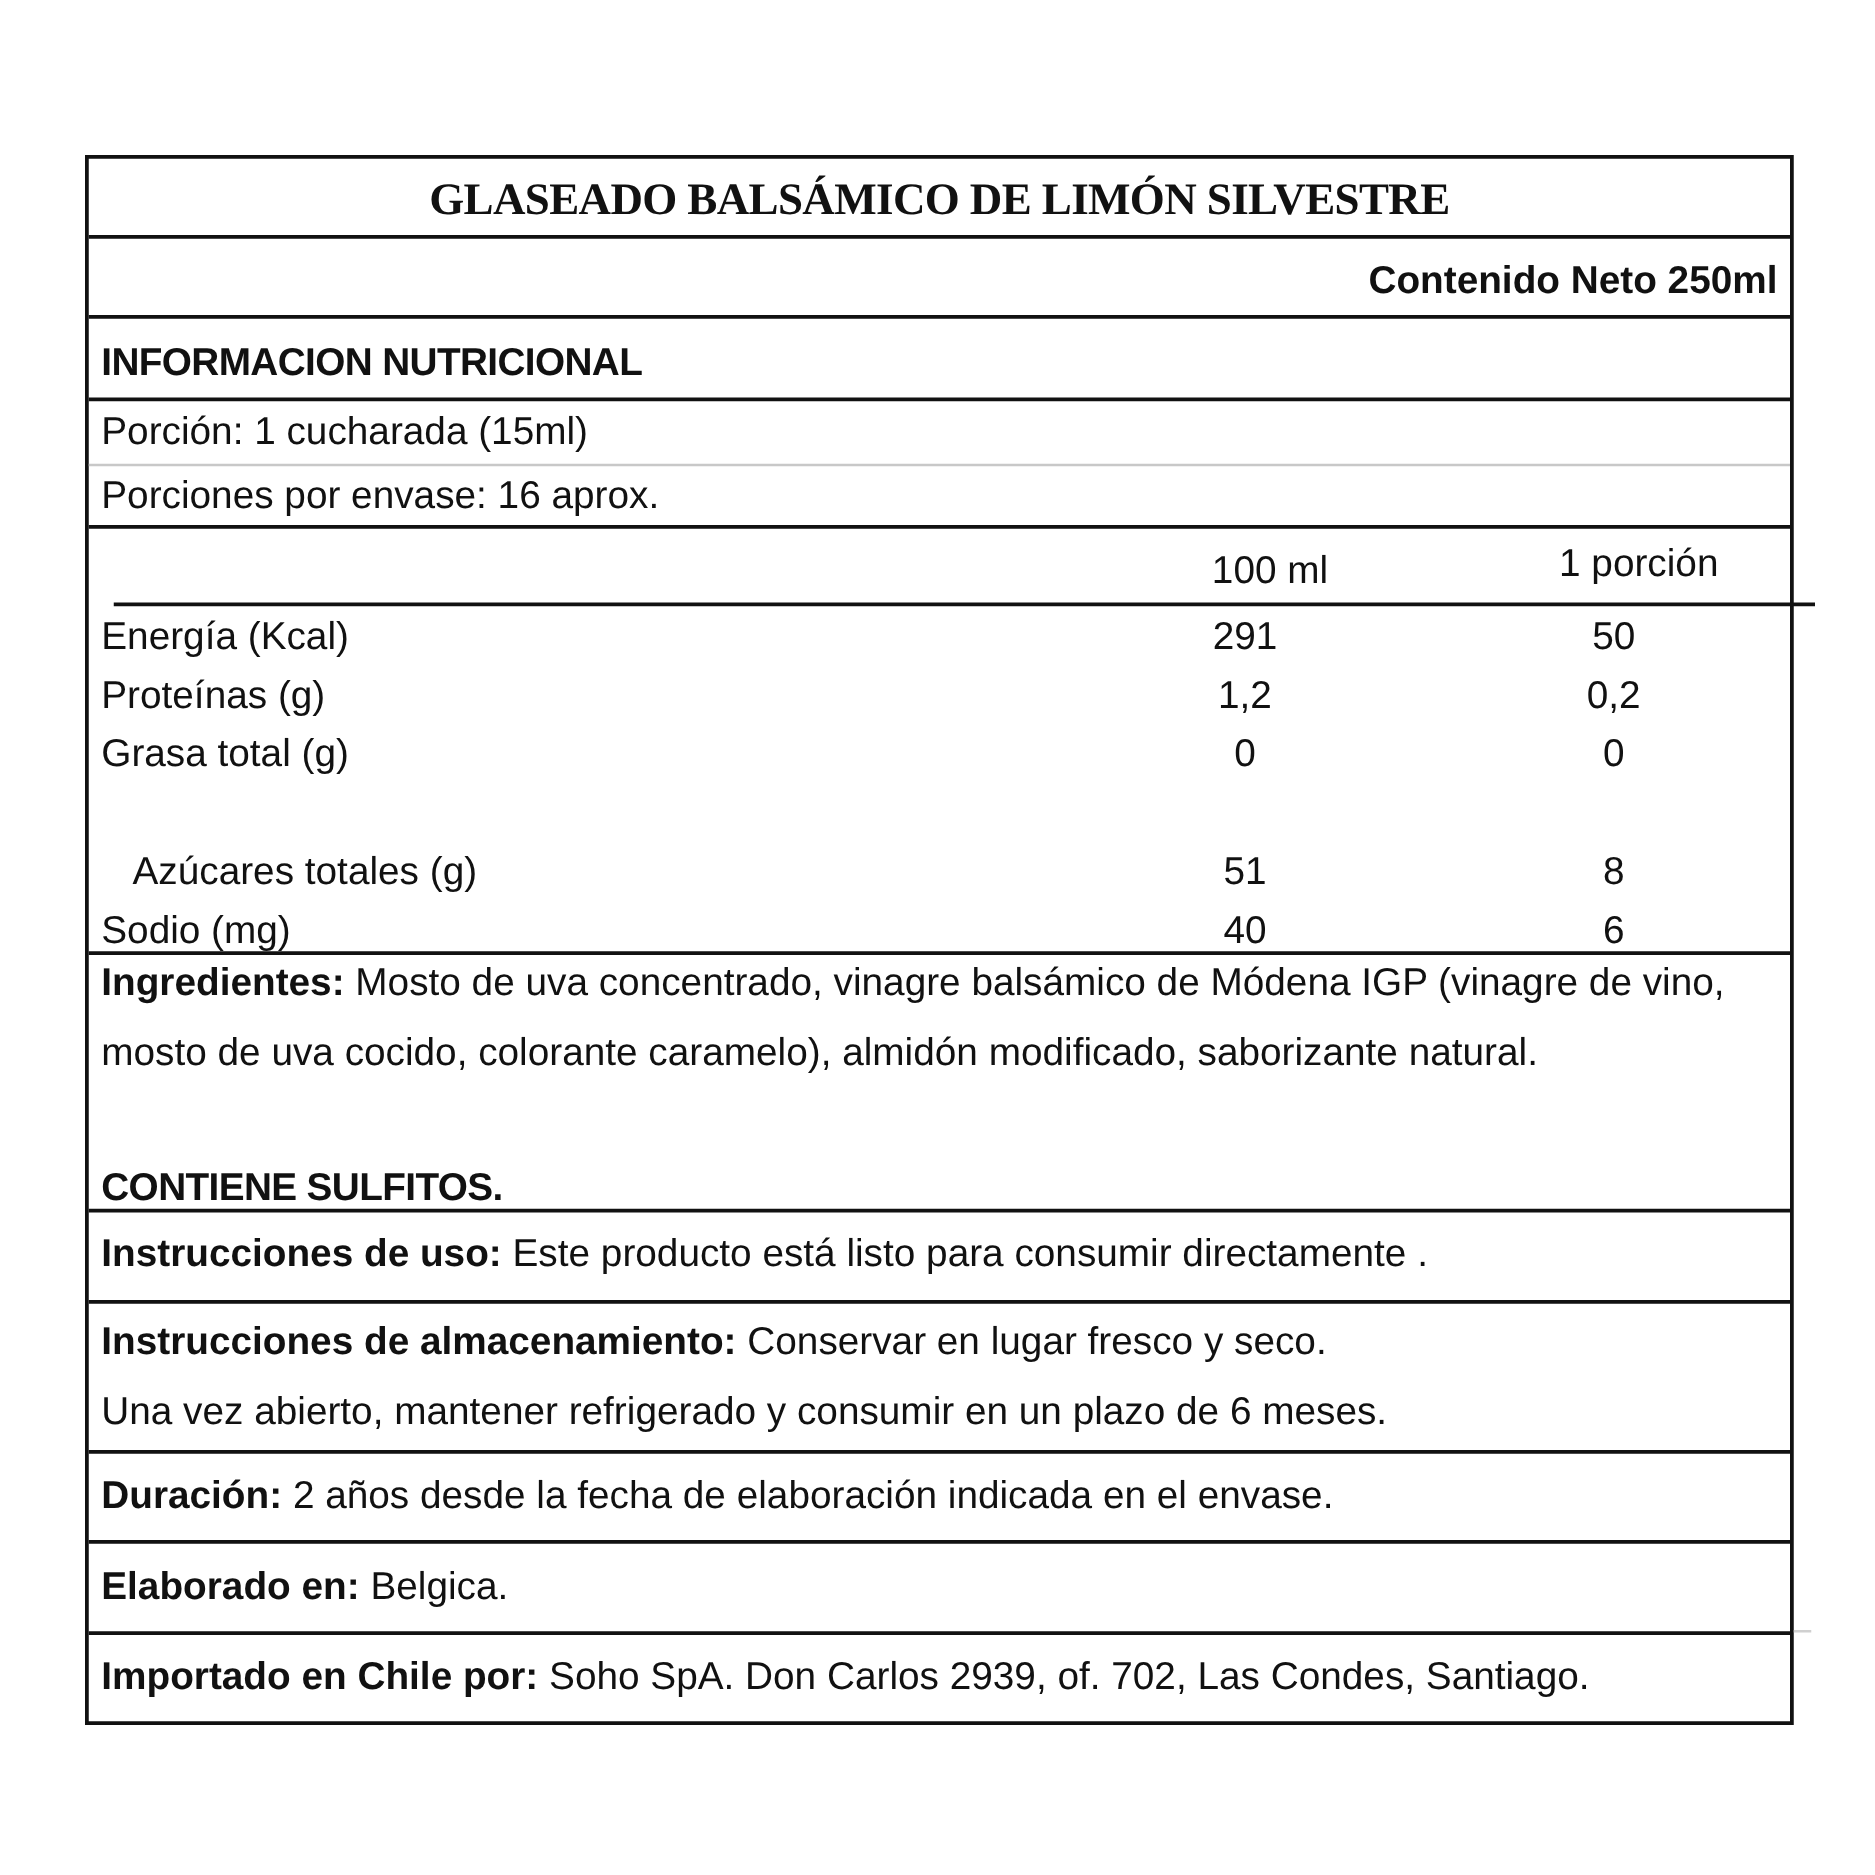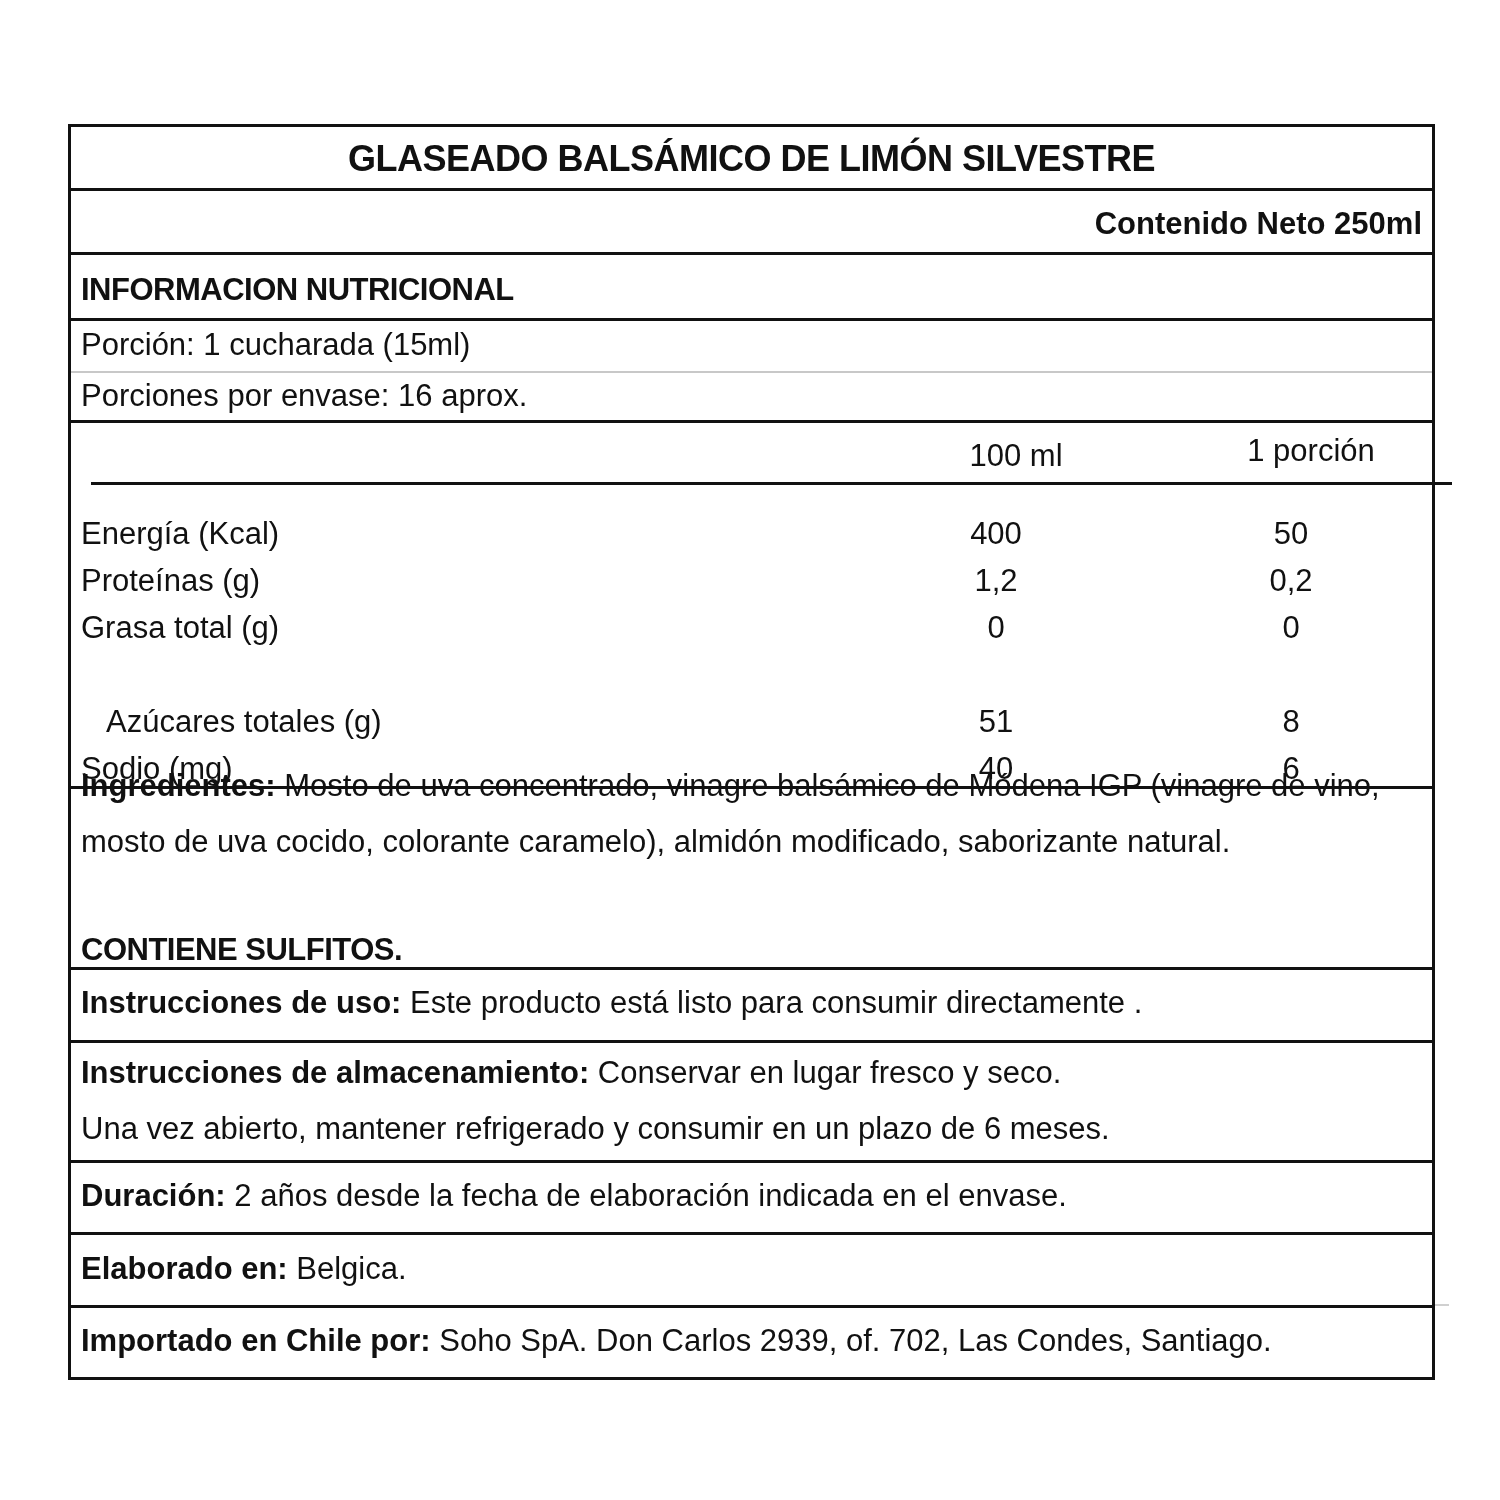--- a/index.html
+++ b/index.html
@@ -17,21 +17,21 @@
     .c1 { left: 845px; width: 160px; text-align: center; }
     .c2 { left: 1140px; width: 160px; text-align: center; }
     .para { position: absolute; left: 10px; right: 12px; font-size: 31px; line-height: 56px; }
     .stray { position: absolute; left: 1435px; top: 1304px; width: 14px; height: 2px; background: #d0d0d0; }
   </style>
 </head>
 <body>
 
 <div class="label">
 
-  <div class="row bline" style="top:0; height:64px;">
+  <div class="row bline" style="top:0; height:64px;font-family:Liberation Serif, serif;">
     <div class="txt title">GLASEADO BALSÁMICO DE LIMÓN SILVESTRE</div>
   </div>
 
   <div class="row bline" style="top:64px; height:64px;">
     <div class="txt b right" style="top:17px; font-size:31px;">Contenido Neto 250ml</div>
   </div>
 
   <div class="row bline" style="top:128px; height:66px;">
     <div class="txt b" style="left:10px; top:19px; font-size:31px; letter-spacing:-0.5px;">INFORMACION NUTRICIONAL</div>
   </div>
@@ -42,24 +42,24 @@
 
   <div class="row bline" style="top:246px; height:50px;">
     <div class="txt" style="left:10px; top:7px;">Porciones por envase: 16 aprox.</div>
   </div>
 
   <div class="row bline" style="top:296px; height:62px;margin-left:20px;">
     <div class="txt c1" style="top:17px;">100 ml</div>
     <div class="txt c2" style="top:12px;">1 porción</div>
   </div>
 
-  <div class="row bline" style="top:379px; height:283px;">
+  <div class="row bline" style="top:354px; height:283px;">
     <div class="row" style="top:8px; height:47px;">
       <div class="txt" style="left:10px; top:4px;">Energía (Kcal)</div>
-      <div class="txt c1" style="top:4px;">400</div>
+      <div class="txt c1" style="top:4px;">291</div>
       <div class="txt c2" style="top:4px;">50</div>
     </div>
     <div class="row" style="top:55px; height:47px;">
       <div class="txt" style="left:10px; top:4px;">Proteínas (g)</div>
       <div class="txt c1" style="top:4px;">1,2</div>
       <div class="txt c2" style="top:4px;">0,2</div>
     </div>
     <div class="row" style="top:102px; height:47px;">
       <div class="txt" style="left:10px; top:4px;">Grasa total (g)</div>
       <div class="txt c1" style="top:4px;">0</div>

